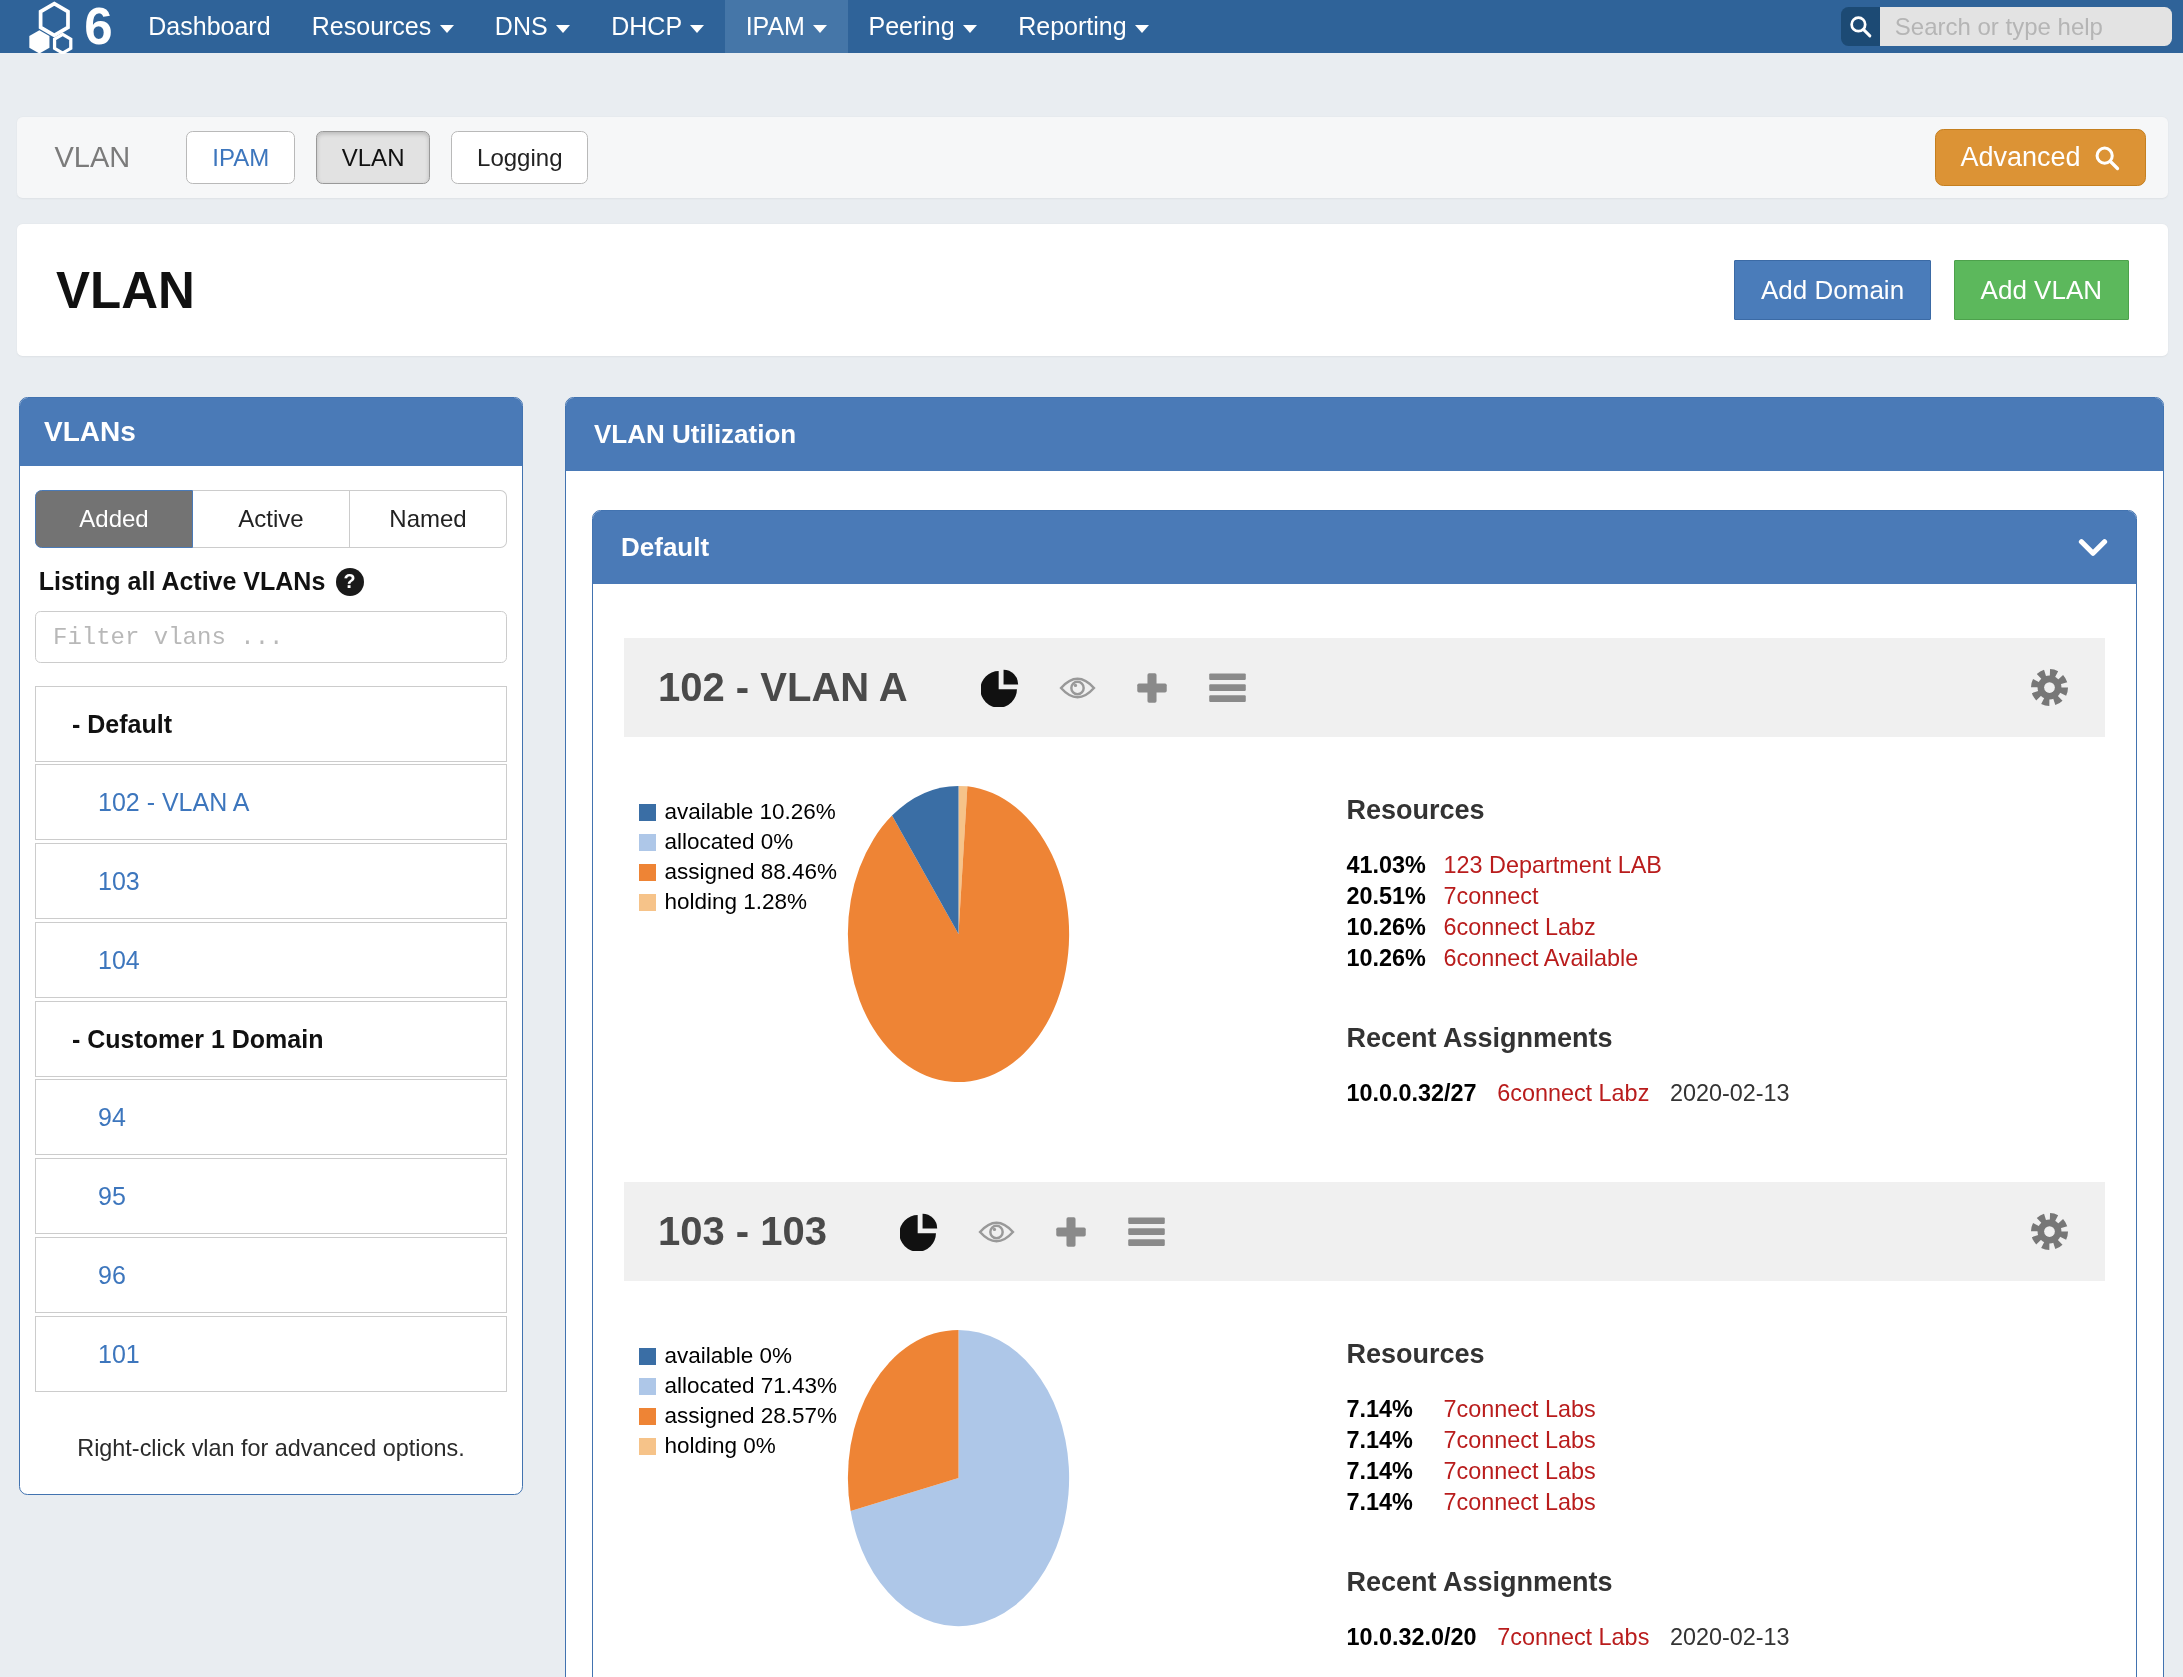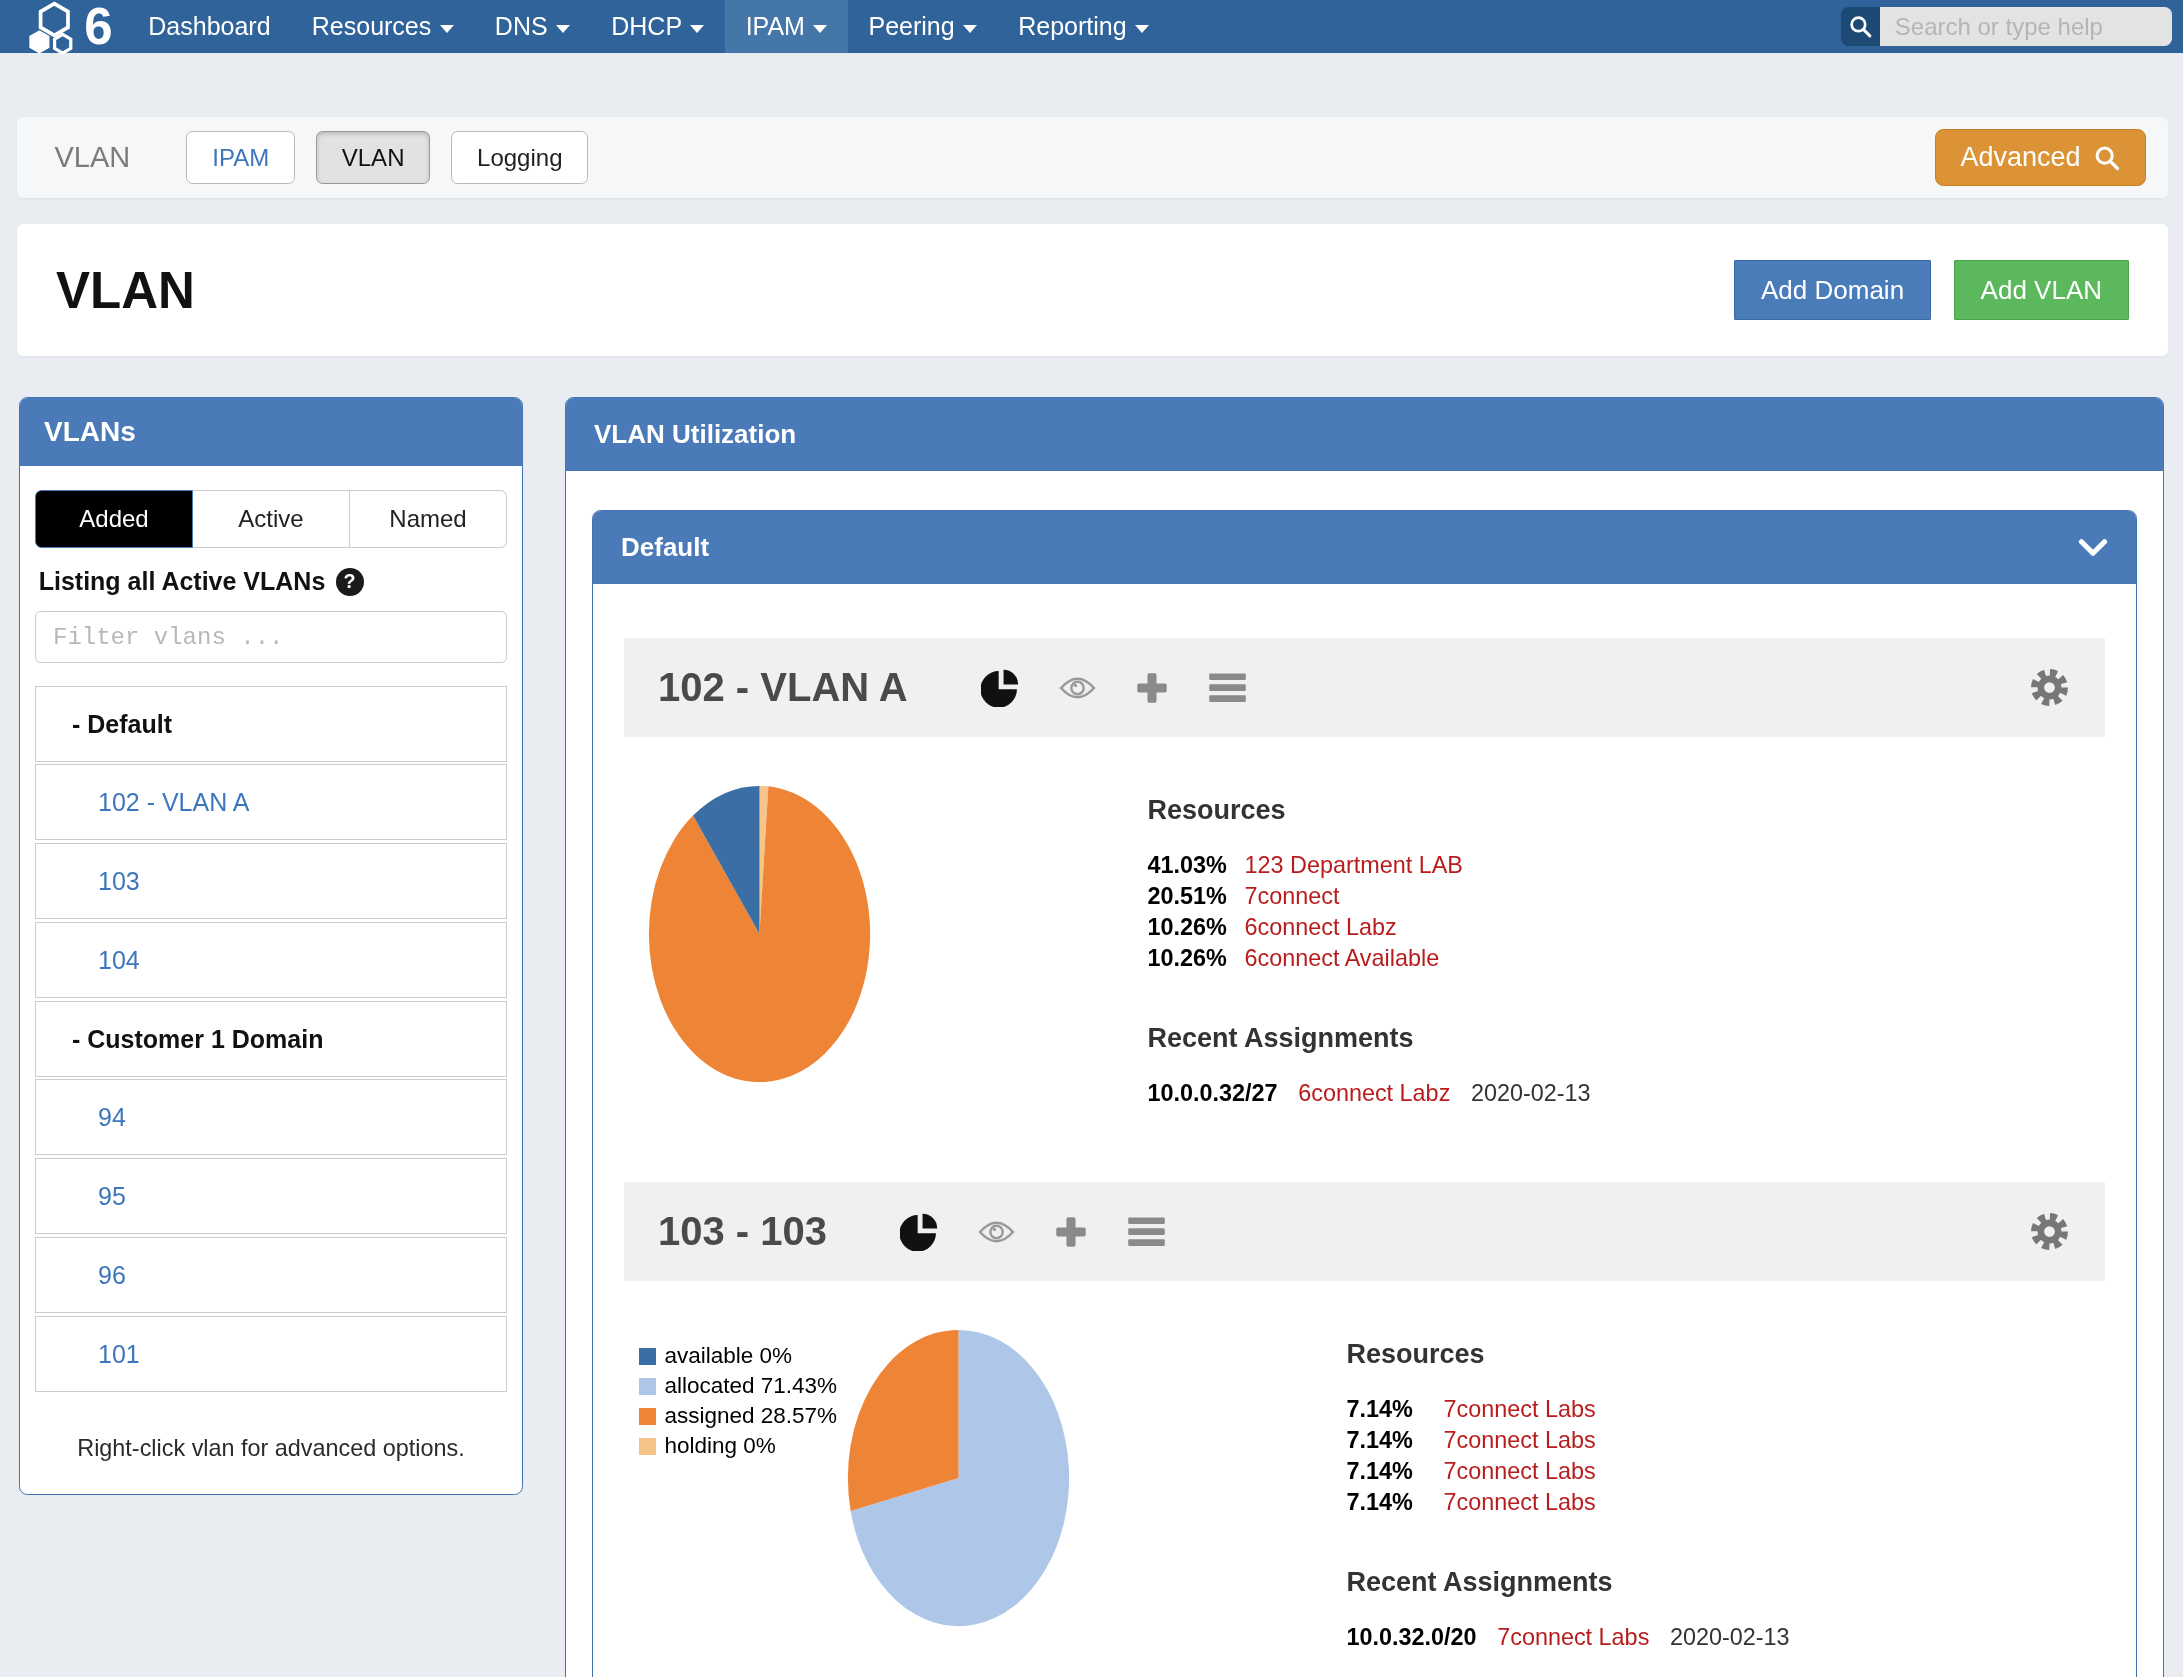--- a/index.html
+++ b/index.html
@@ -41,21 +41,21 @@
   .panel { background: #fff; border: 1.9px solid #4273b0; border-radius: 8.4px; overflow: hidden; }
   .panel-head { background: #4a7ab7; color: #fff; font-weight: bold; }
 
   .sidebar { width: 504px; flex-shrink: 0; }
   .sidebar .panel-head { height: 68px; line-height: 68px; font-size: 28px; padding: 0 24px; }
   .side-body { padding: 24px 15px 32px; }
   .side-tabs { display: flex; height: 58px; margin-bottom: 19px; }
   .side-tab { flex: 1; border: 0.9px solid #ccc; border-left-width: 0; background: #fff; font-size: 24px; color: #222; display: flex; align-items: center; justify-content: center; cursor: pointer; font-family: "Liberation Sans", sans-serif; }
   .side-tab:first-child { border-radius: 6.6px 0 0 6.6px; border-left-width: 0.9px; }
   .side-tab:last-child { border-radius: 0 6.6px 6.6px 0; }
-  .side-tab.active { background: #000000; border-color: #4a7ab7; color: #fff; }
+  .side-tab.active { background: #737373; border-color: #4a7ab7; color: #fff; }
   .listing { display: flex; align-items: center; gap: 10.3px; font-size: 25px; font-weight: bold; color: #111; margin: 3.7px 0 15px 3.7px; }
   .qmark { width: 28px; height: 28px; border-radius: 50%; background: #1a1a1a; color: #fff; font-size: 19.7px; font-weight: bold; display: inline-flex; align-items: center; justify-content: center; cursor: pointer; }
   .filter { width: 100%; height: 52px; border: 0.9px solid #ccc; border-radius: 5.6px; font-size: 24px; padding: 0 17px; color: #555; margin-bottom: 22.5px; outline: none; font-family: Liberation Mono, monospace; }
   .filter::placeholder { color: #b8b8b8; }
   .vlan-row { height: 76px; line-height: 74px; border: 0.9px solid #ccc; margin-bottom: 2.8px; background: #fff; font-size: 25px; white-space: nowrap; overflow: hidden; cursor: pointer; }
   .vlan-row.domain { font-weight: bold; color: #111; padding-left: 36px; }
   .vlan-row.vlan { color: #3d76bd; padding-left: 62px; }
   .side-note { text-align: center; font-size: 23.4px; color: #2b2b2b; margin-top: 43px; }
 
   .main { flex: 1; }
@@ -233,20 +233,38 @@
                 </span>
       <span class="gear">
                   <svg width="43" height="43" viewBox="0 0 36 36">
                     <circle cx="18" cy="18" r="11" fill="none" stroke="#777" stroke-width="9" stroke-dasharray="5 3.64"></circle>
                     <circle cx="18" cy="18" r="10" fill="#777"></circle>
                     <circle cx="18" cy="18" r="4.5" fill="#f0f0f0"></circle>
                   </svg>
                 </span>
     </div>
     <div class="card-body">
+      <ul class="legend">
+                  <li>
+                    <span class="sw" style="background: rgb(58, 110, 165);"></span>
+                    <span>available 10.26%</span>
+                  </li>
+                  <li>
+                    <span class="sw" style="background: rgb(174, 199, 232);"></span>
+                    <span>allocated 0%</span>
+                  </li>
+                  <li>
+                    <span class="sw" style="background: rgb(238, 132, 53);"></span>
+                    <span>assigned 88.46%</span>
+                  </li>
+                  <li>
+                    <span class="sw" style="background: rgb(246, 195, 137);"></span>
+                    <span>holding 1.28%</span>
+                  </li>
+                </ul>
       <svg class="pie" width="225" height="300" viewBox="0 0 240 320">
                   <path d="M120 160 L120.00 2.00 A118 158 0 0 1 129.48 2.51 Z" fill="#f6c389"></path>
                   <path d="M120 160 L129.48 2.51 A118 158 0 1 1 49.09 33.71 Z" fill="#ee8435"></path>
                   <path d="M120 160 L49.09 33.71 A118 158 0 0 1 120.00 2.00 Z" fill="#3a6ea5"></path>
                 </svg>
       <div class="res">
         <h3 class="res-title">Resources</h3>
         <div class="res-rows">
                     <div class="res-row">
                       <span class="pct">41.03%</span>

